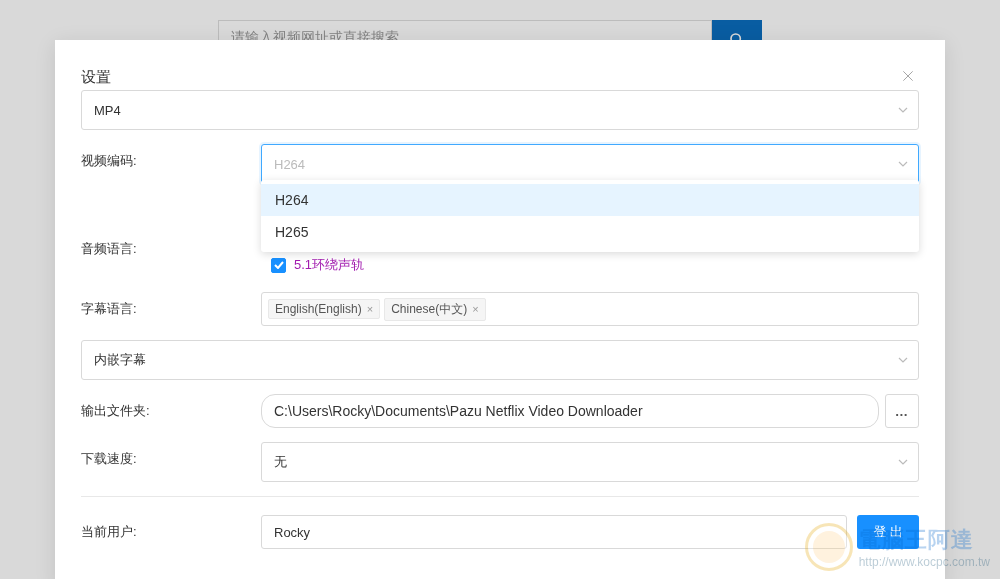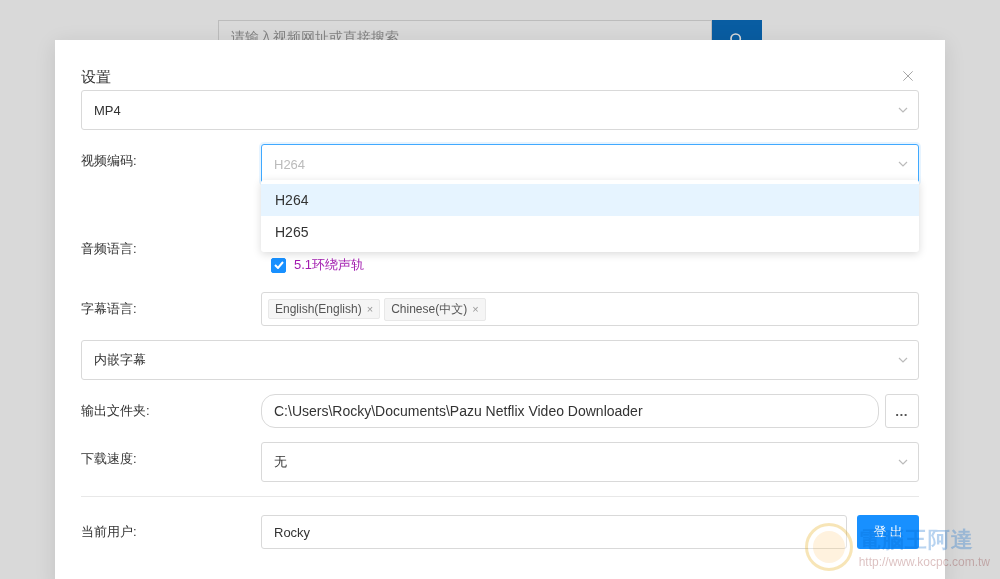--- a/index.html
+++ b/index.html
@@ -50,21 +50,21 @@
     .user-input { flex: 1; height: 34px; border: 1px solid #d9d9d9; border-radius: 3px; padding: 0 12px; font-size: 13px; color: #333; }
     .logout-btn { padding: 0 16px; height: 34px; background: #1890ff; color: #fff; border: none; border-radius: 3px; font-size: 13px; cursor: pointer; }
     
     .divider { border: none; border-top: 1px solid #e8e8e8; margin: 14px 0 18px 0; }
     
     .watermark { position: absolute; right: 10px; bottom: 8px; display: flex; align-items: center; opacity: 0.28; z-index: 100; }
     .wm-logo { width: 48px; height: 48px; border-radius: 50%; border: 3px solid #e6a500; display: flex; align-items: center; justify-content: center; margin-right: 6px; background: #fff; position: relative; overflow: hidden; }
     .wm-face { width: 32px; height: 32px; background: #ffd28a; border-radius: 50%; position: relative; }
     .wm-text { display: flex; flex-direction: column; }
     .wm-title { font-size: 22px; font-weight: bold; color: #0066cc; letter-spacing: 1px; }
-    .wm-url { font-size: 12px; color: #7f1d1d; }
+    .wm-url { font-size: 12px; color: #0c4a6e; }
   </style>
 </head>
 <body>
 
 <div class="bg-layer">
   <div class="bg-search-area">
     <div class="bg-search-input">请输入视频网址或直接搜索</div>
     <div class="bg-search-btn">
       <svg width="16" height="16" viewBox="0 0 24 24" fill="none" stroke="#fff" stroke-width="2.5">
           <circle cx="10" cy="10" r="7"></circle>

